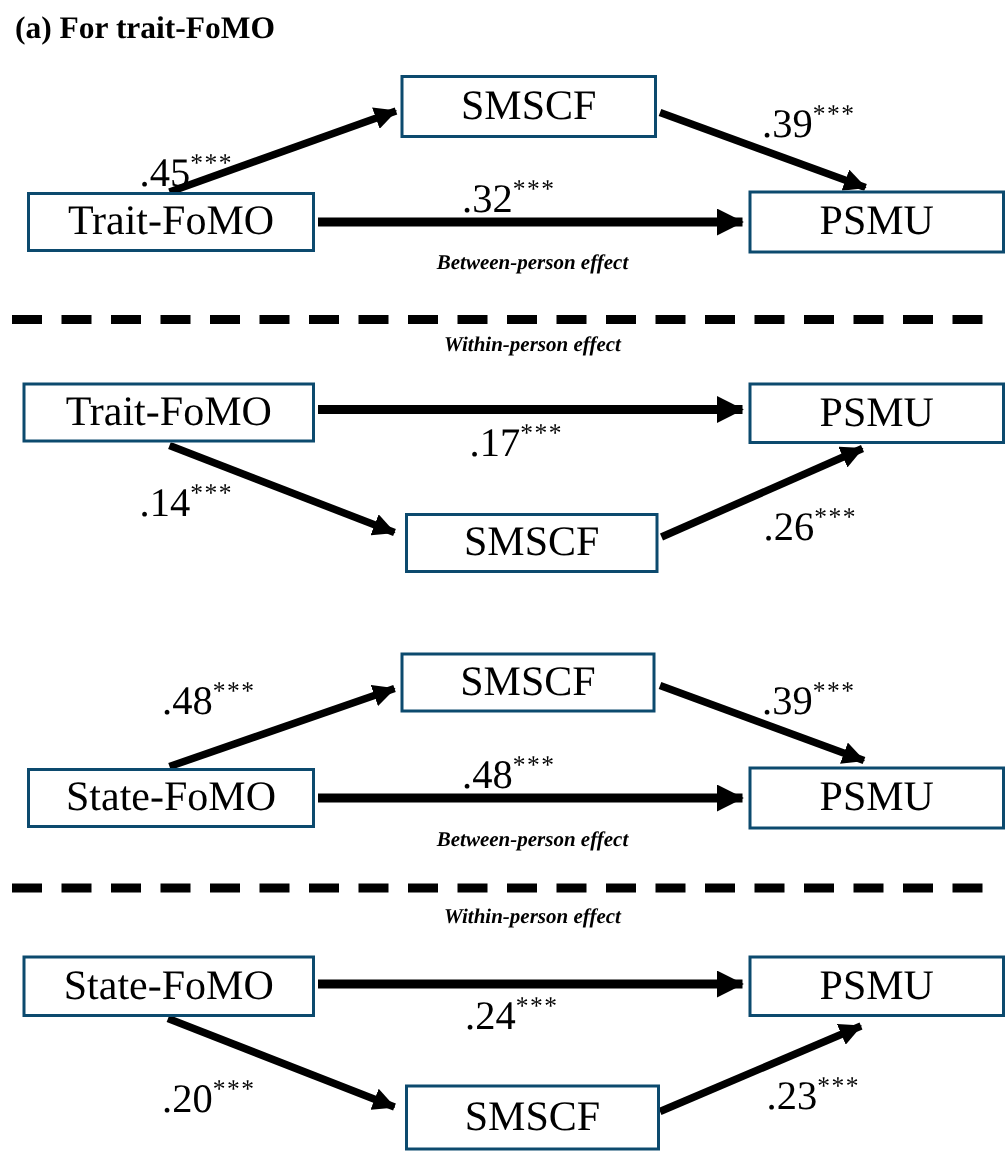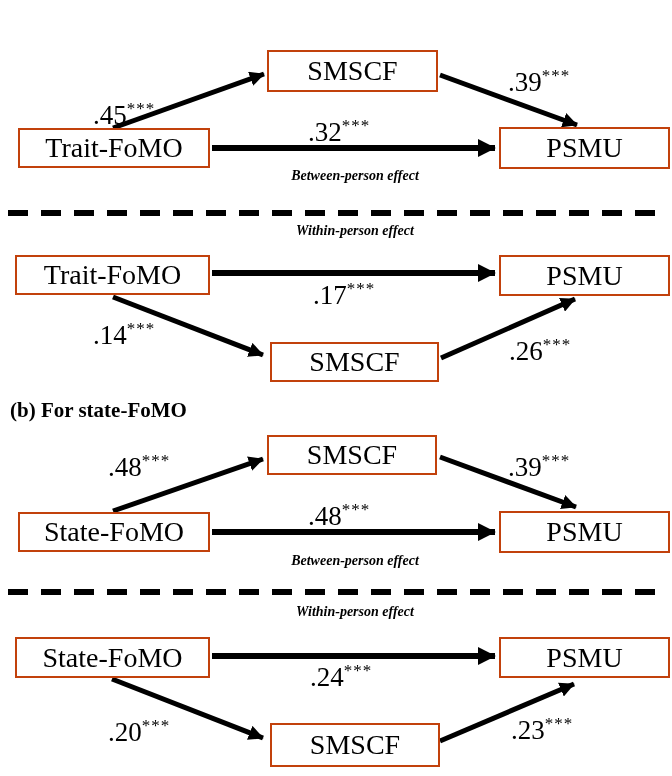--- a/index.html
+++ b/index.html
@@ -15,21 +15,21 @@
   .layer { position: absolute; left: 0; top: 0; width: 672px; height: 776px; }
   .heading {
     position: absolute;
     font-weight: bold;
     font-size: 21px;
     white-space: nowrap;
     line-height: 1.1;
   }
   .box {
     position: absolute;
-    border: 2px solid #c2410c;
+    border: 2px solid #0c4a6e;
     background: #ffffff;
     display: flex;
     align-items: center;
     justify-content: center;
     font-size: 28px;
     line-height: 1;
     box-sizing: border-box;
   }
   .coef {
     position: absolute;
@@ -80,20 +80,21 @@
     <line x1="440" y1="457" x2="576" y2="507" stroke="#000" stroke-width="5" marker-end="url(#ah)"></line>
     <line x1="212" y1="532" x2="495" y2="532" stroke="#000" stroke-width="6" marker-end="url(#ah)"></line>
 
     <line x1="8" y1="592" x2="668" y2="592" stroke="#000" stroke-width="6" stroke-dasharray="20 13"></line>
 
     <line x1="212" y1="656" x2="495" y2="656" stroke="#000" stroke-width="6" marker-end="url(#ah)"></line>
     <line x1="112" y1="679" x2="263" y2="738" stroke="#000" stroke-width="5" marker-end="url(#ah)"></line>
     <line x1="440" y1="741" x2="574" y2="684" stroke="#000" stroke-width="5" marker-end="url(#ah)"></line>
   </svg>
 
+  <div class="heading" style="left:10px; top:7px;">(a) For trait-FoMO</div>
 
   <div class="box" style="left:267px; top:50px; width:171px; height:42px;">
     <span>SMSCF</span>
   </div>
   <div class="box" style="left:18px; top:128px; width:192px; height:40px;">
     <span>Trait-FoMO</span>
   </div>
   <div class="box" style="left:499px; top:127px; width:171px; height:42px;">
     <span>PSMU</span>
   </div>
@@ -125,21 +126,20 @@
   <div class="coef" style="left:313px; top:280px;">
     <span>.17</span><span class="stars">***</span>
   </div>
   <div class="coef" style="left:93px; top:320px;">
     <span>.14</span><span class="stars">***</span>
   </div>
   <div class="coef" style="left:509px; top:336px;">
     <span>.26</span><span class="stars">***</span>
   </div>
 
-  <div class="heading" style="left:10px; top:399px;">(b) For state-FoMO</div>
 
   <div class="box" style="left:267px; top:435px; width:170px; height:40px;">
     <span>SMSCF</span>
   </div>
   <div class="box" style="left:18px; top:512px; width:192px; height:40px;">
     <span>State-FoMO</span>
   </div>
   <div class="box" style="left:499px; top:511px; width:171px; height:42px;">
     <span>PSMU</span>
   </div>

